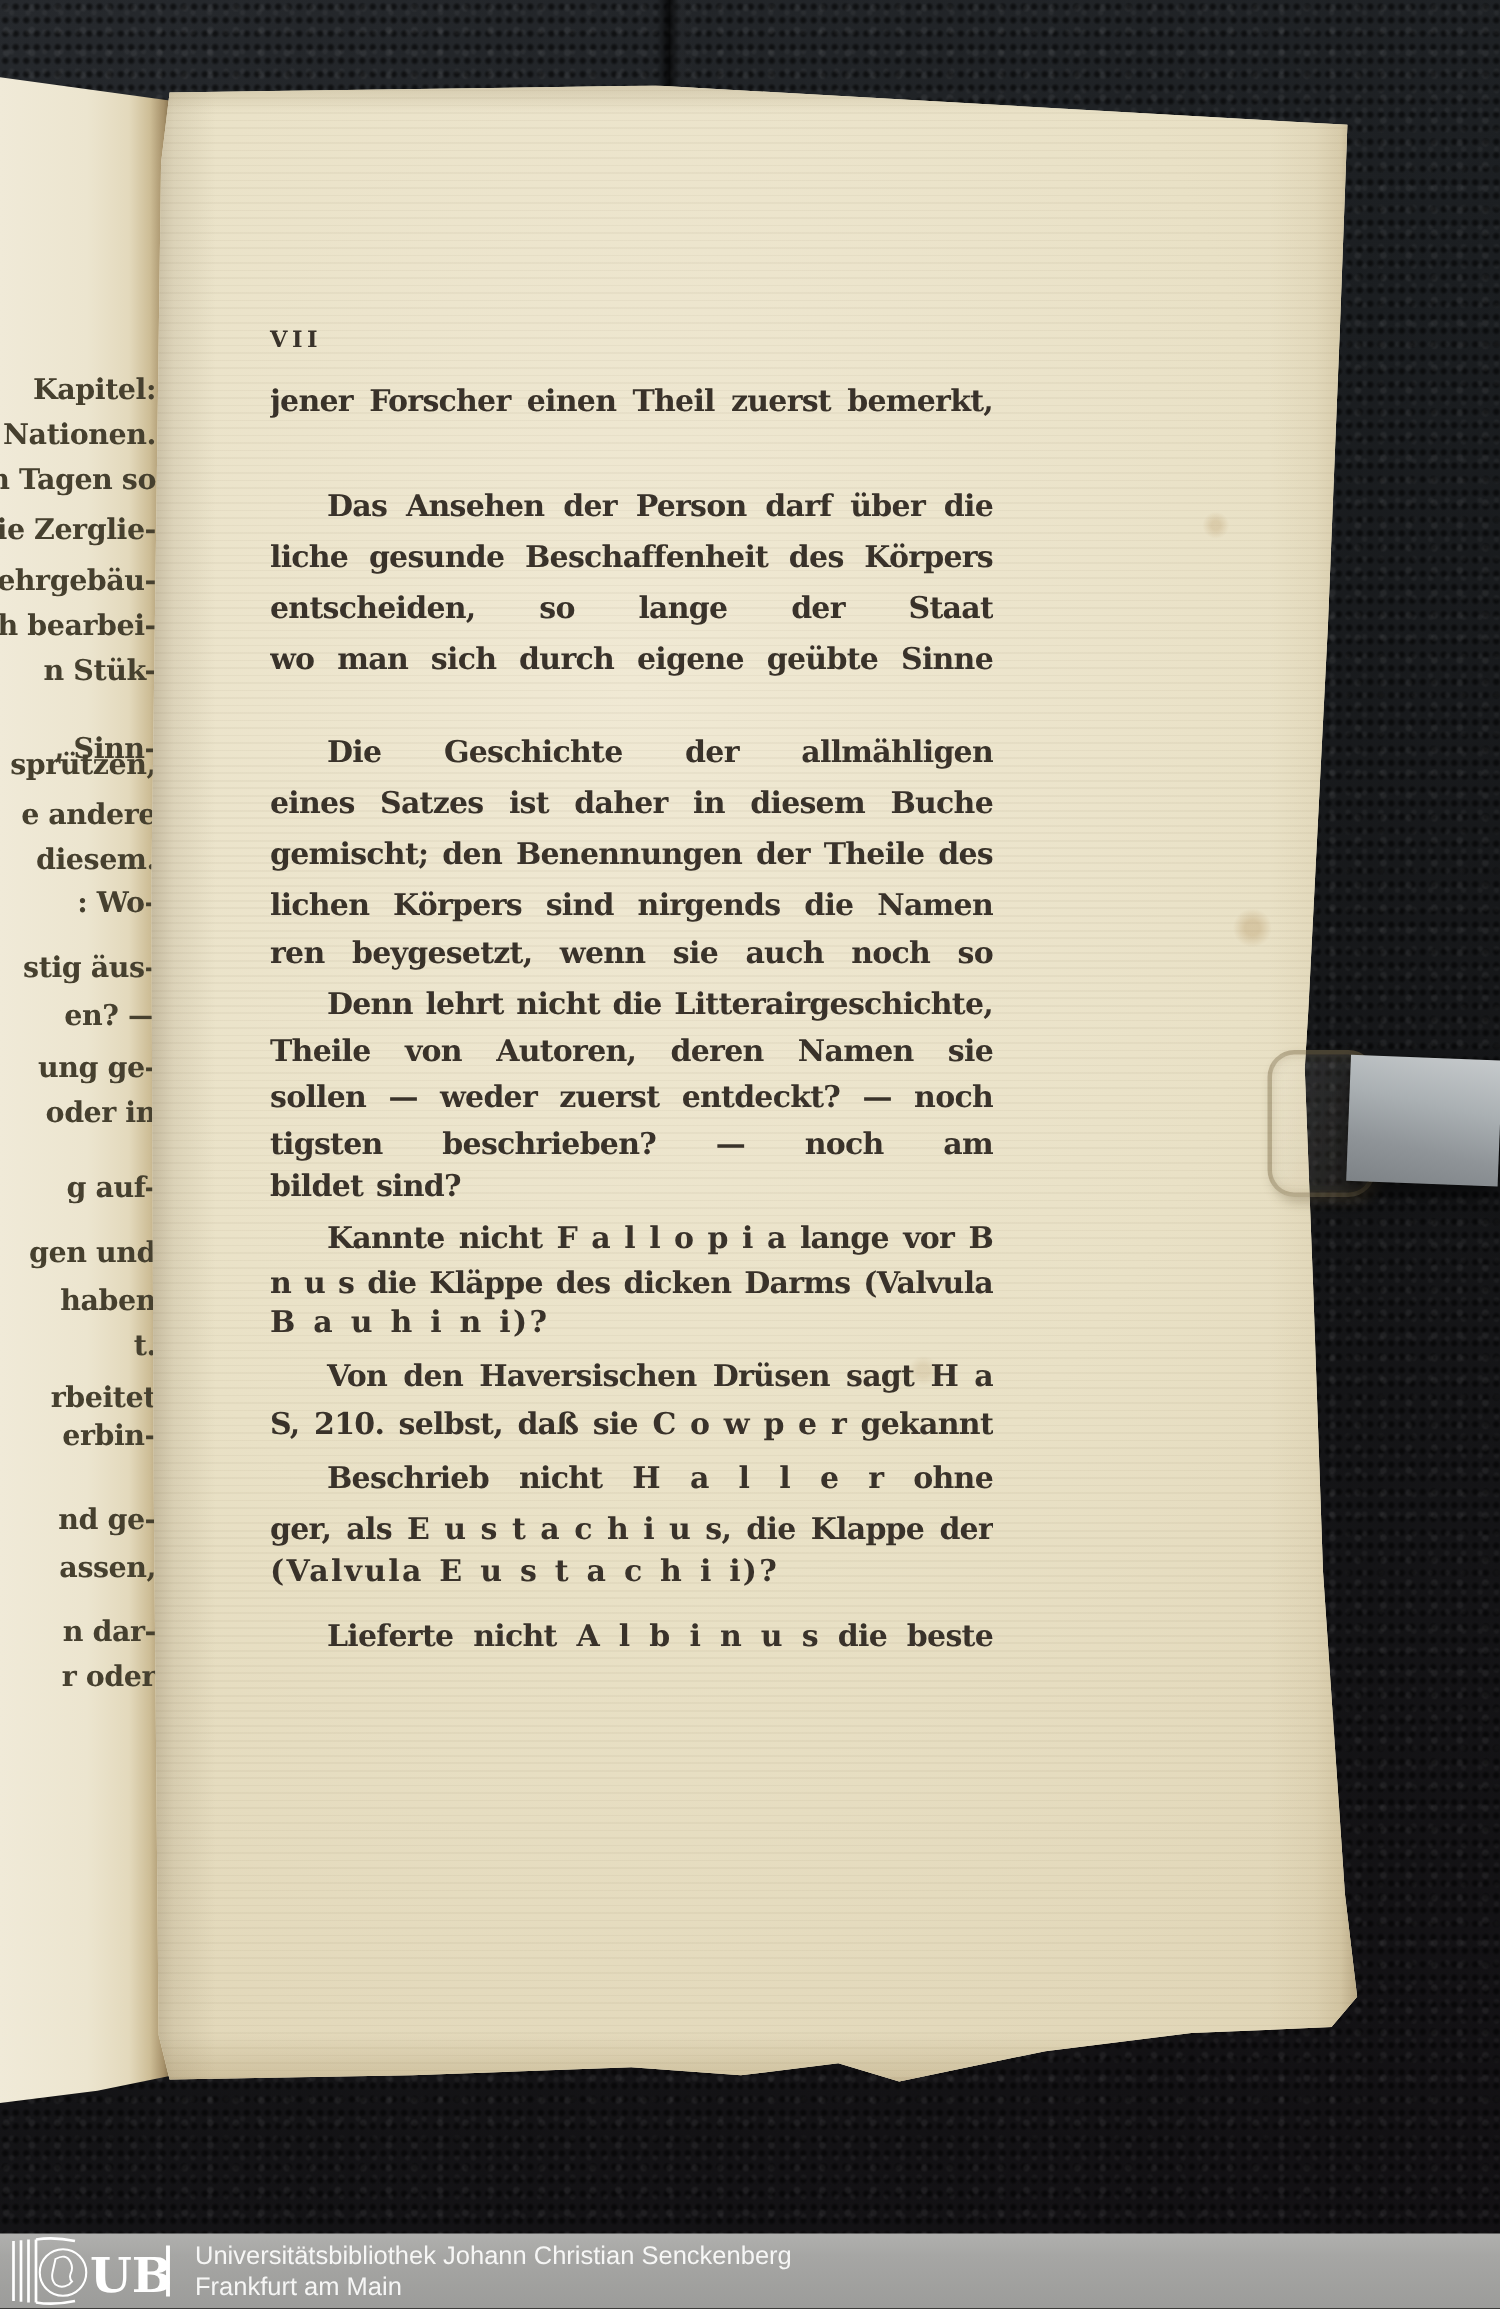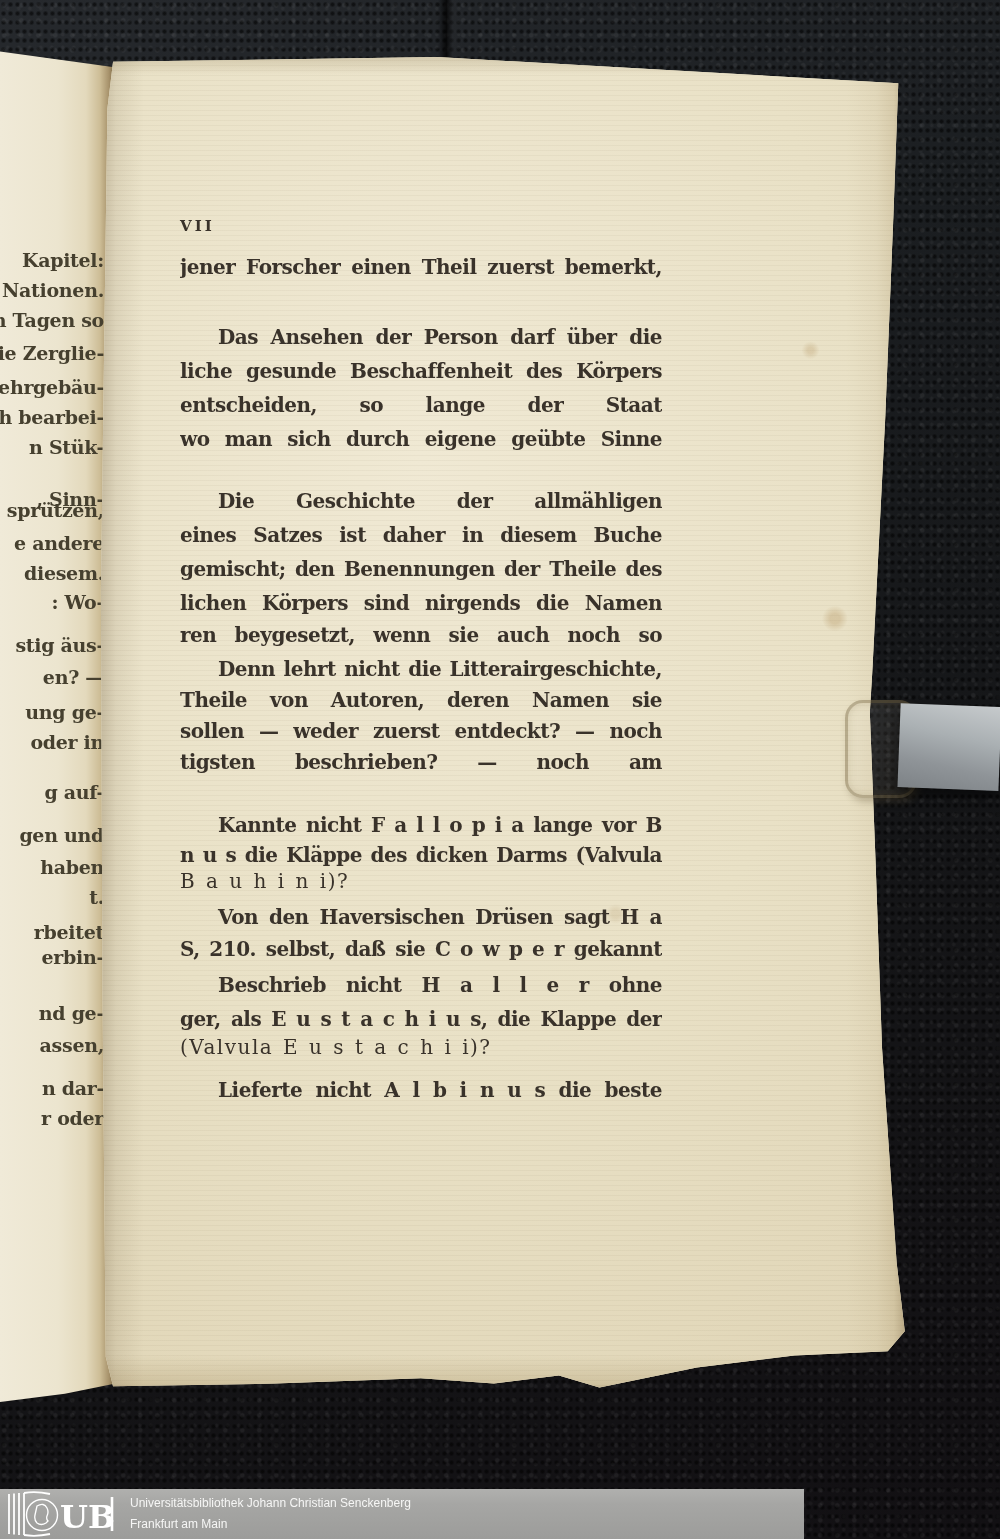--- a/index.html
+++ b/index.html
@@ -54,44 +54,44 @@
     font:bold 15px/22px "DejaVu Serif",serif;letter-spacing:3px;color:#39322a;
     font-variant:small-caps;
   }
   .bl{
     position:absolute;left:84px;width:482px;height:34px;overflow:hidden;
     font:bold 20px/34px "DejaVu Serif",serif;color:#39322a;letter-spacing:-0.5px;word-spacing:2px;
     text-align:justify;text-align-last:justify;
   }
   .bl.last{text-align-last:left;}
   .bl.ind{text-indent:38px;}
-  .bl.ant{font-weight:400;letter-spacing:1.5px;}
+  .bl.ant{font-weight:700;letter-spacing:1.5px;}
   
   .clip-metal{
     position:absolute;left:899px;top:707px;width:101px;height:84px;z-index:5;
     transform:rotate(2.2deg);transform-origin:100% 50%;
     background:linear-gradient(190deg,#c6cacc 0%,#aab0b3 38%,#8f9498 70%,#7d8286 100%);
     box-shadow:0 8px 14px rgba(0,0,0,.55);
   }
   .clip-tip{
     position:absolute;left:845px;top:700px;width:66px;height:92px;z-index:4;
     border:3px solid rgba(118,102,66,.42);border-radius:18px;
     background:linear-gradient(120deg, rgba(255,255,255,.10), rgba(175,155,115,.10));
     box-shadow:inset 0 0 8px rgba(120,100,60,.22), 3px 4px 7px rgba(90,75,45,.28);
   }
   
   .footer{
-    position:absolute;left:0;bottom:0;width:804px;height:50px;z-index:10;
+    position:absolute;left:0;bottom:0;width:1000px;height:50px;z-index:10;
     background:linear-gradient(180deg,#b0b0ae 0%,#a6a6a4 30%,#9c9c9a 100%);
     display:flex;align-items:center;
   }
   .footer .logo{margin-left:6px;flex:0 0 auto;}
   .footer .libtext{
     margin-left:10px;color:#f6f6f5;font-family:"Liberation Sans",sans-serif;
-    font-size:12px;line-height:21px;font-weight:400;
+    font-size:17px;line-height:21px;font-weight:400;
   }
 </style>
 </head>
 <body>
 
 <div class="scene">
 
   <div class="cover-seam"></div>
 
   <div class="left-pages">
@@ -136,20 +136,21 @@
     <div class="bl ind" style="top:429px">Die Geschichte der allmähligen Berichtigung</div>
     <div class="bl" style="top:463px">eines Satzes ist daher in diesem Buche nirgends ein-</div>
     <div class="bl" style="top:497px">gemischt; den Benennungen der Theile des mensch-</div>
     <div class="bl" style="top:531px">lichen Körpers sind nirgends die Namen von Auto-</div>
     <div class="bl" style="top:563px">ren beygesetzt, wenn sie auch noch so gemein schienen.</div>
 
     <div class="bl ind" style="top:597px">Denn lehrt nicht die Litterairgeschichte, daß oft</div>
     <div class="bl" style="top:628px">Theile von Autoren, deren Namen sie verewigen</div>
     <div class="bl" style="top:659px">sollen — weder zuerst entdeckt? — noch am rich-</div>
     <div class="bl" style="top:690px">tigsten beschrieben? — noch am treffendsten abge-</div>
+    <div class="bl last" style="top:718px">bildet sind?</div>
 
     <div class="bl ind" style="top:753px">Kannte nicht F a l l o p i a lange vor B a u h i-</div>
     <div class="bl" style="top:783px">n u s  die Kläppe des dicken Darms  (Valvula</div>
     <div class="bl last ant" style="top:809px">B a u h i n i)?</div>
 
     <div class="bl ind" style="top:845px">Von den Haversischen Drüsen sagt H a v e r s</div>
     <div class="bl last" style="top:877px">S, 210. selbst, daß sie C o w p e r gekannt habe.</div>
 
     <div class="bl ind" style="top:913px">Beschrieb nicht H a l l e r ohne Vergleich richti-</div>
     <div class="bl" style="top:947px">ger, als E u s t a c h i u s, die Klappe der Hohlvene</div>

